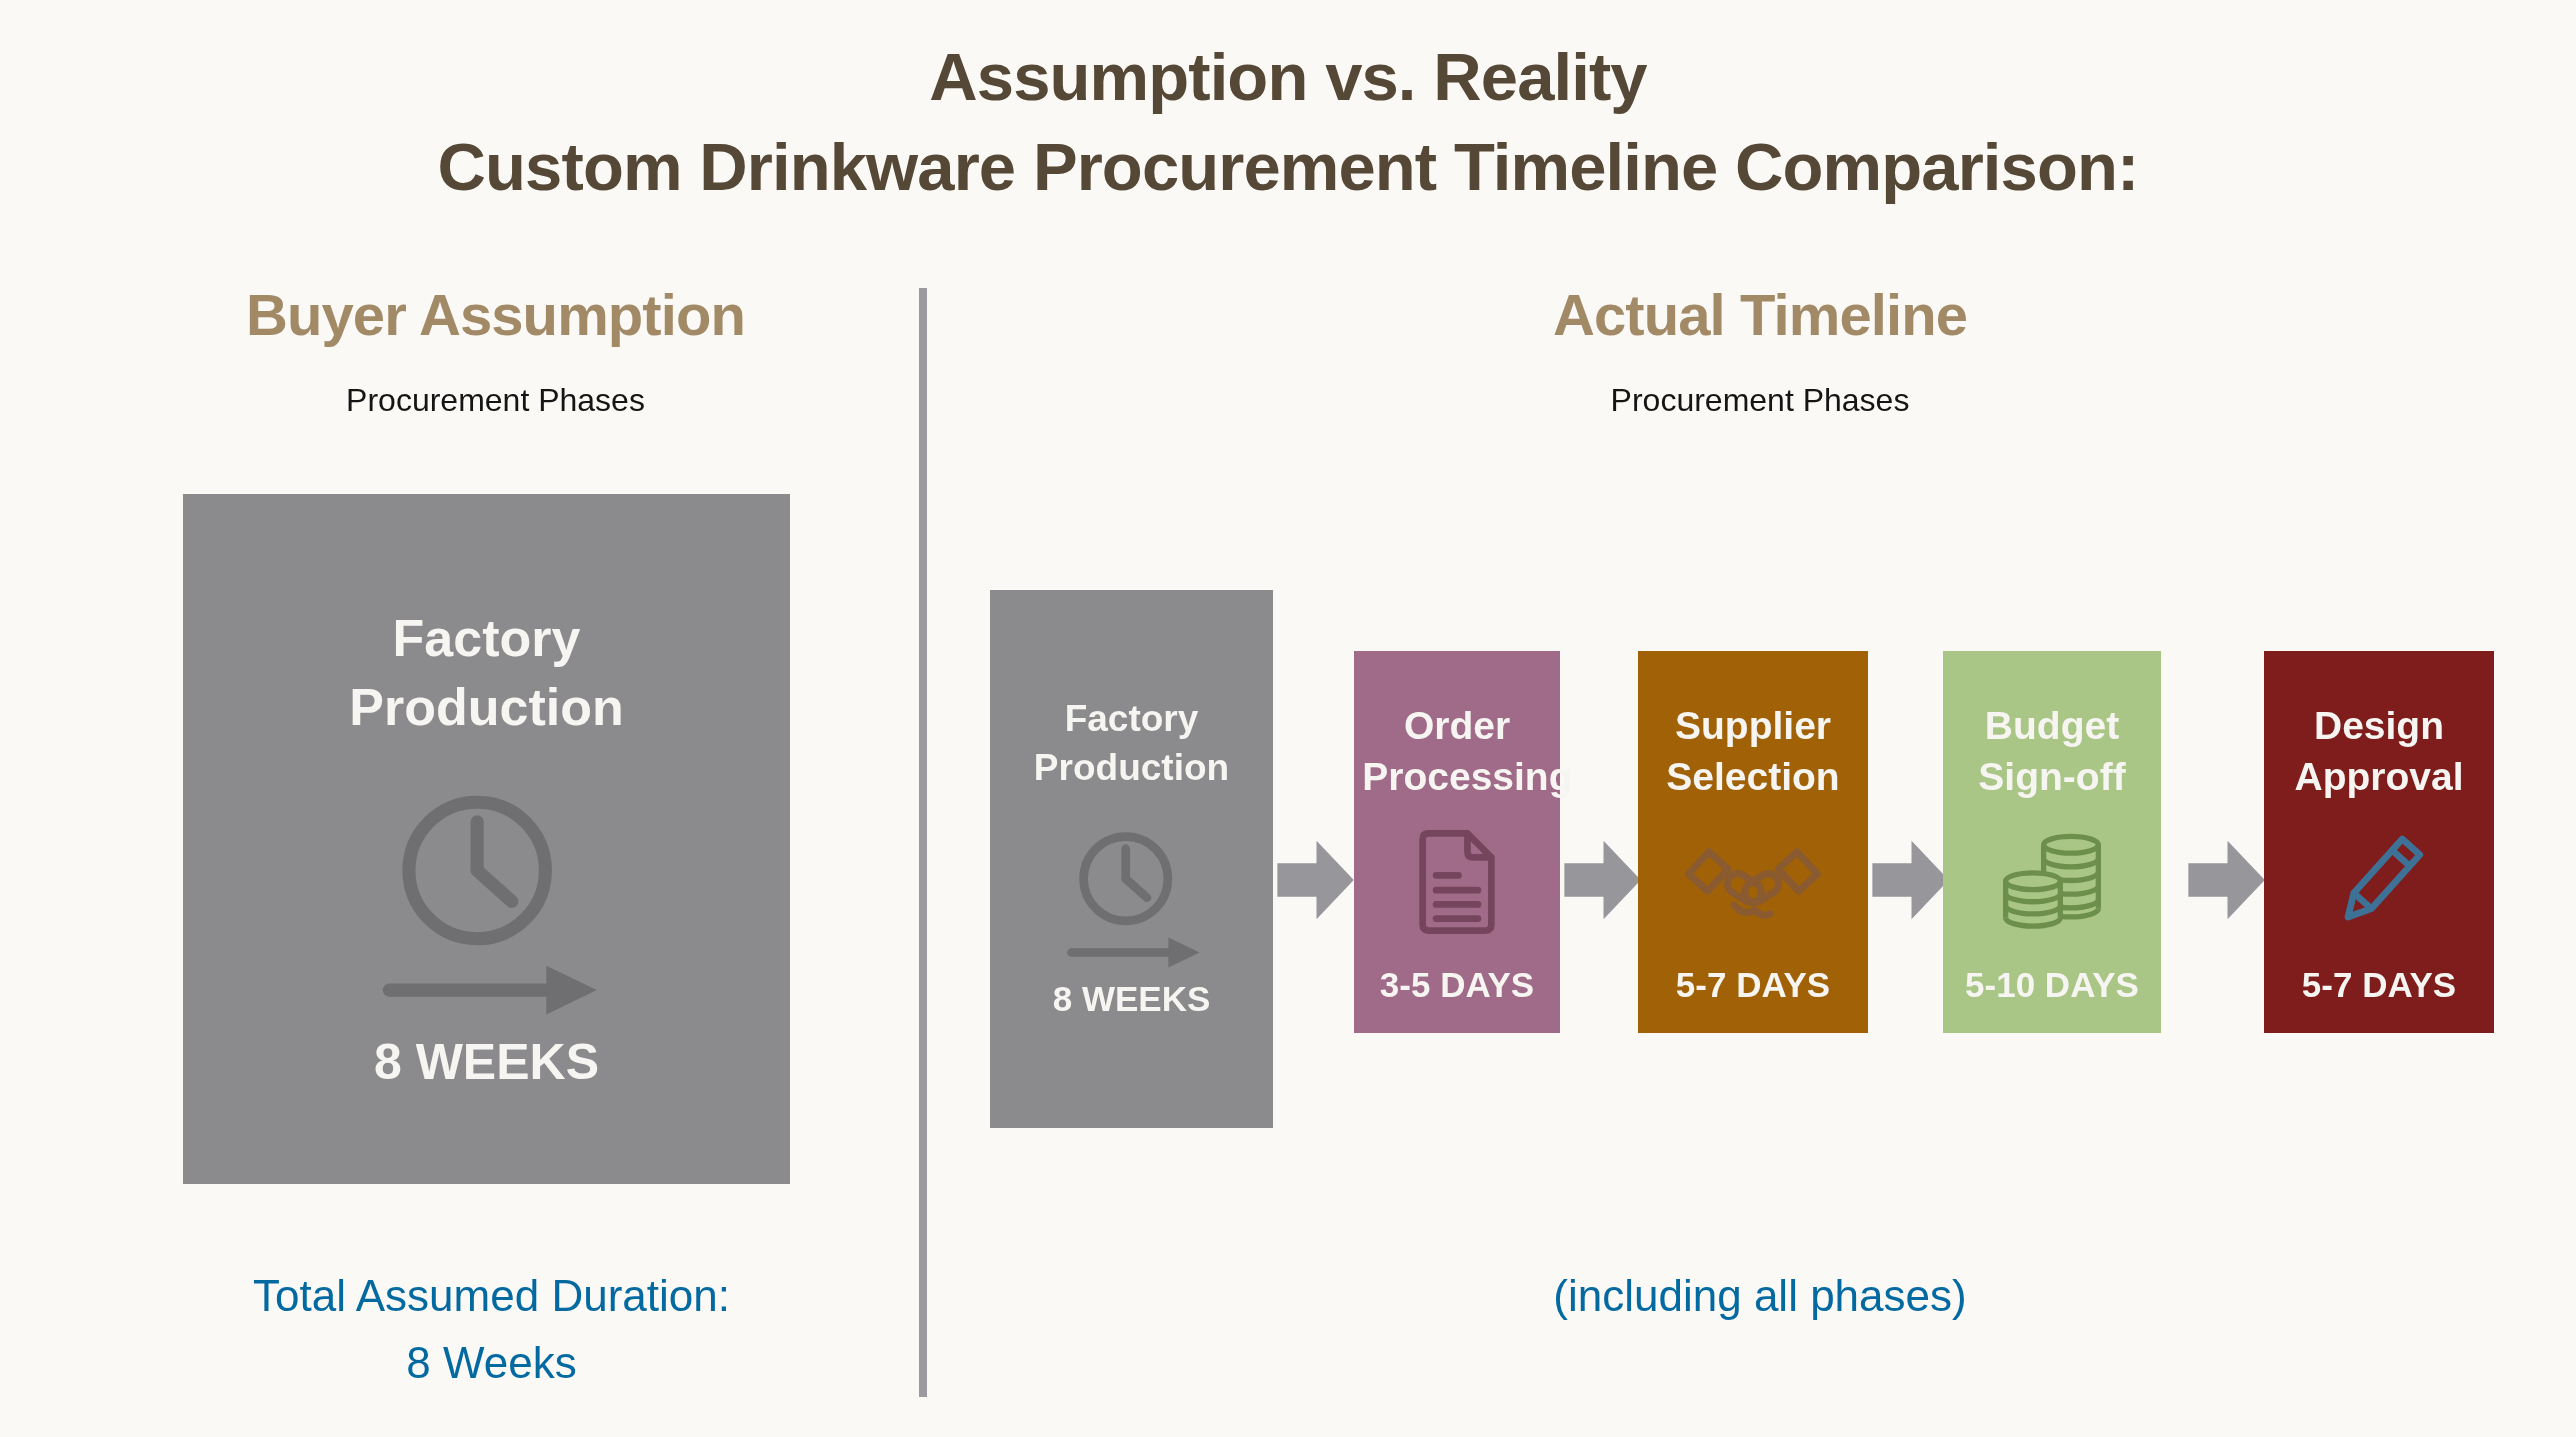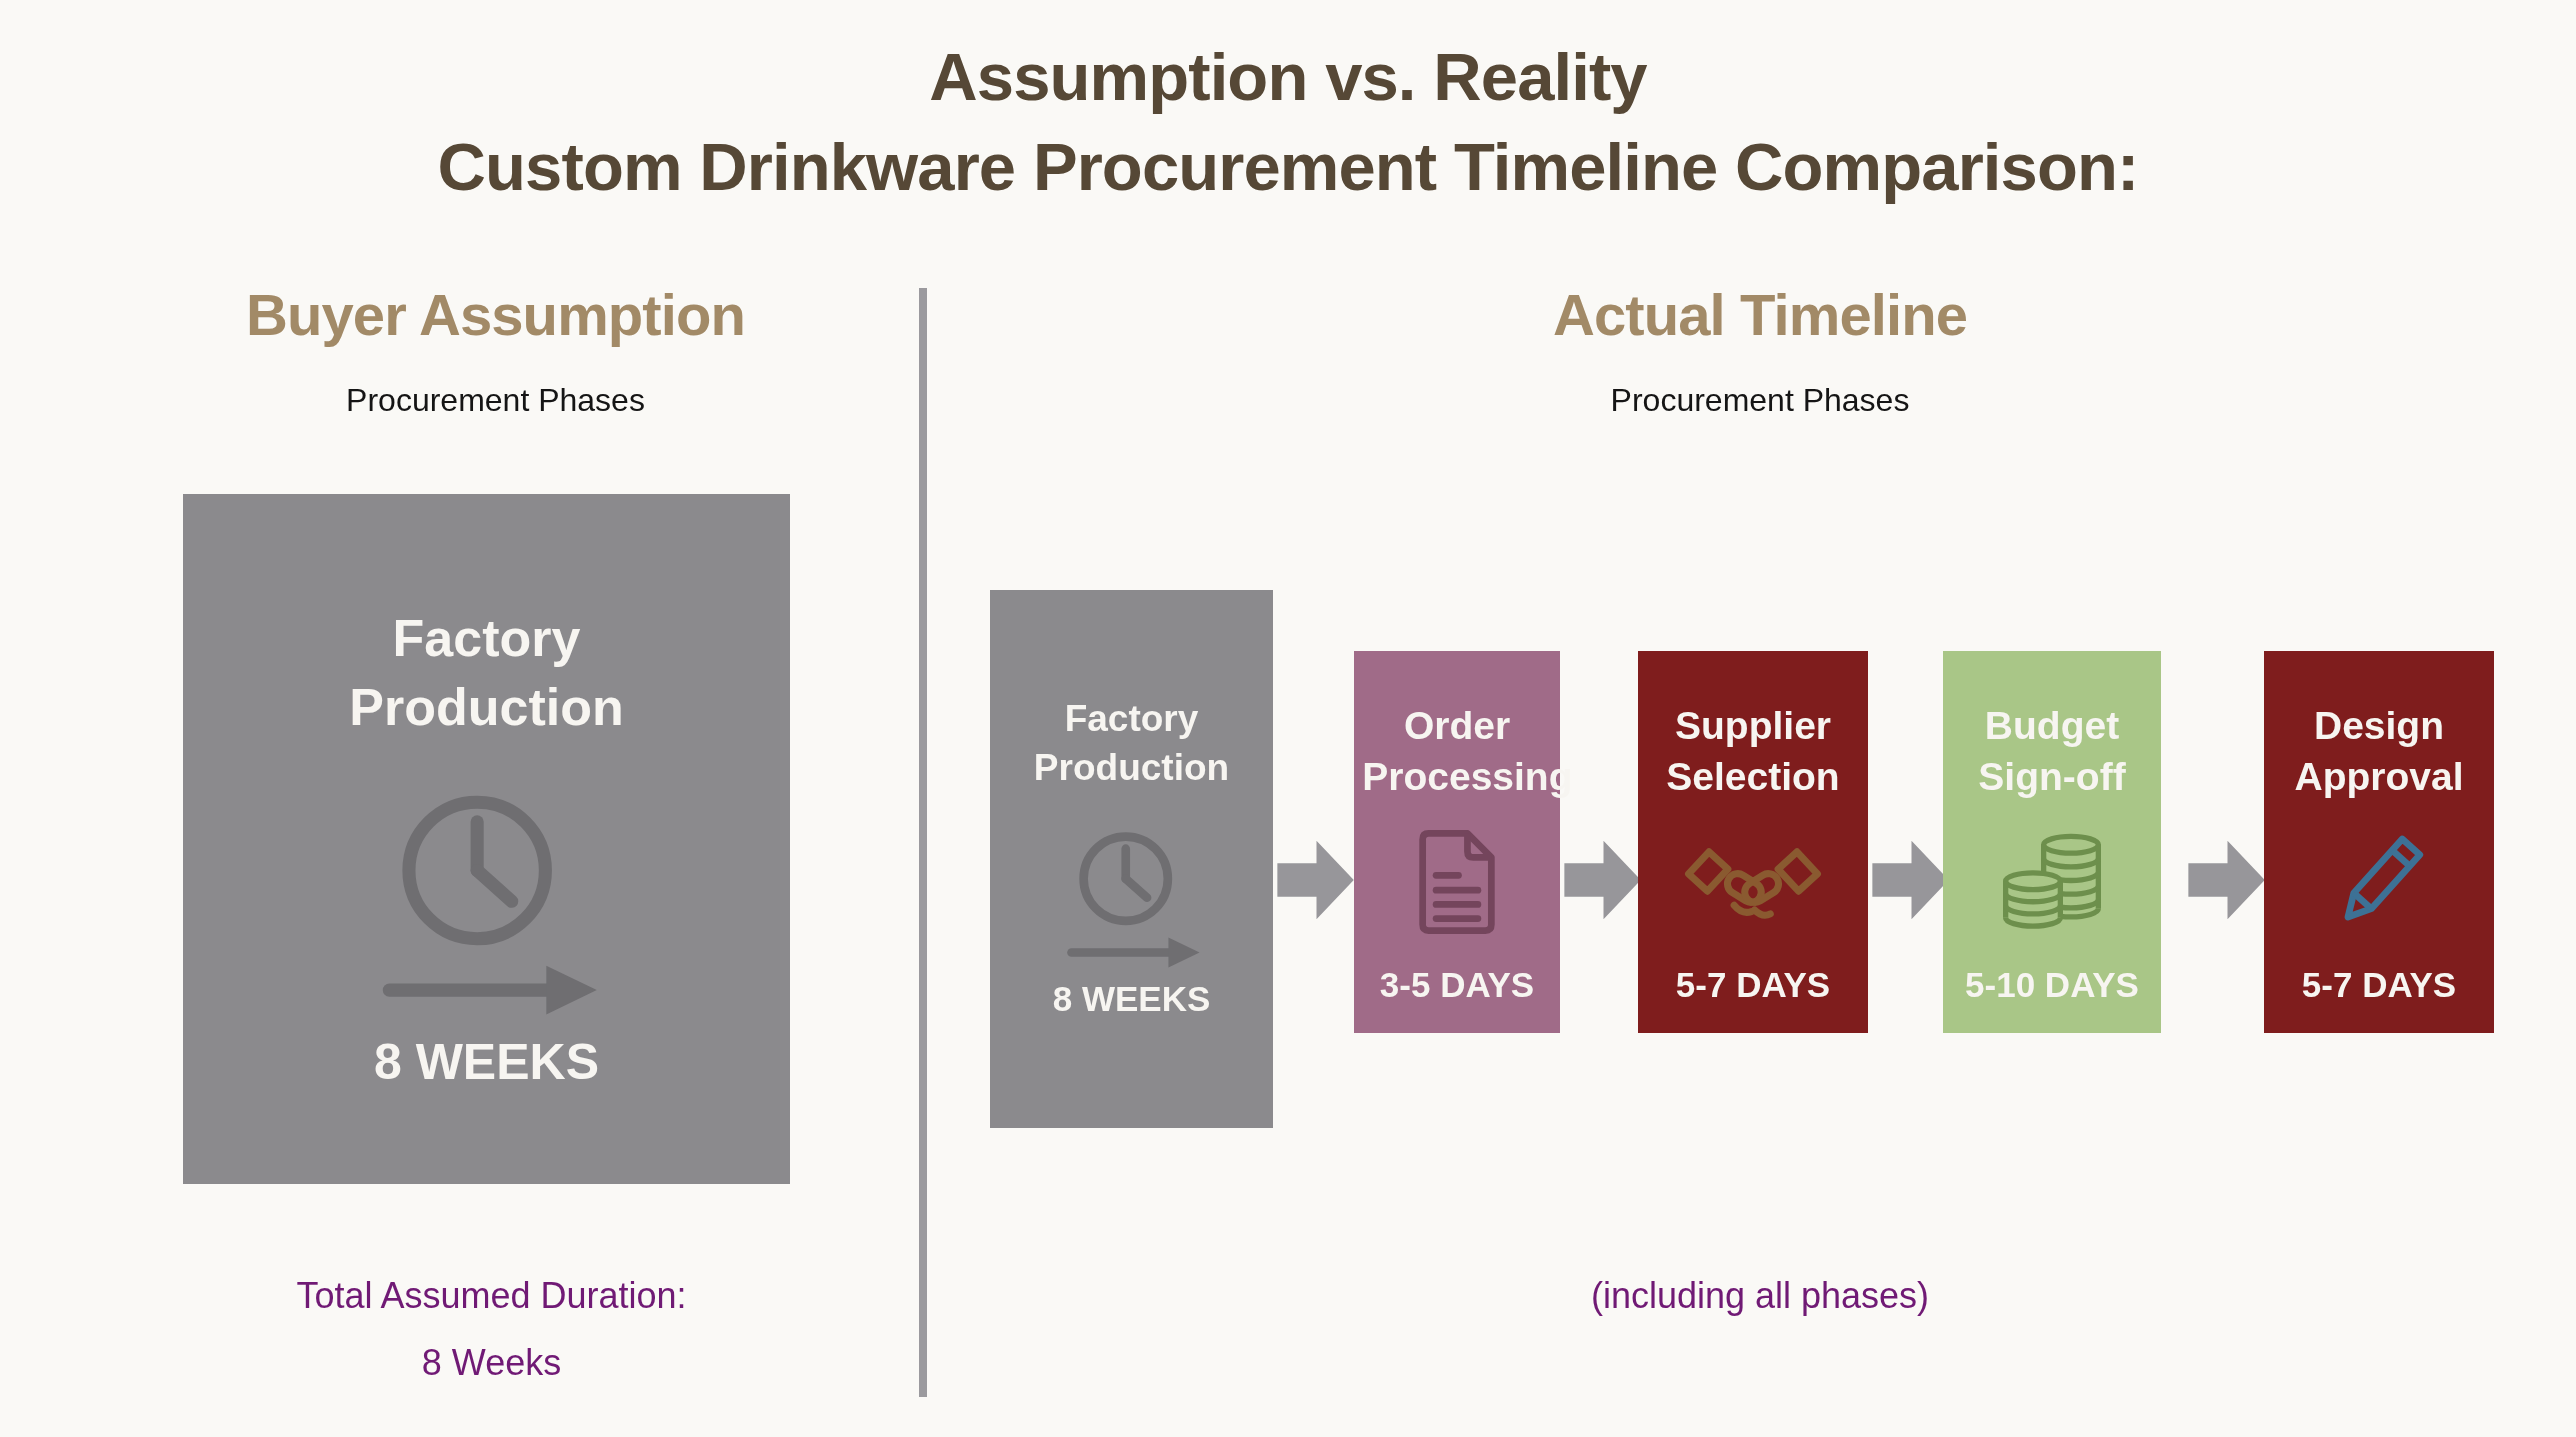--- a/index.html
+++ b/index.html
@@ -69,21 +69,21 @@
   
   .flow-arrow{position:absolute;top:839px;}
   .arrow-1{left:1277px;}
   .arrow-2{left:1564px;}
   .arrow-3{left:1872px;}
   .arrow-4{left:2188px;}
 
   
   .total{
     position:absolute;text-align:center;
-    font-size:36px;line-height:67px;color:#701a75;
+    font-size:44px;line-height:67px;color:#0369a1;
   }
   .total-left{left:122px;top:1262px;width:739px;}
   .total-right{left:1105px;top:1262px;width:1310px;}
 </style>
 </head>
 <body>
 
 <div class="stage">
 
   <div class="title">
@@ -152,21 +152,21 @@
     </div>
     <div class="p-duration">3-5 DAYS</div>
   </div>
 
   <div class="flow-arrow arrow-2">
     <svg width="79" height="82" viewBox="0 0 84 88">
       <polygon points="0,26 42,26 42,2 82,44 42,86 42,62 0,62" fill="#97969a"></polygon>
     </svg>
   </div>
 
-  <div class="phase-box box-small box-actual-2" style="background-color: #7f1d1d; align-items: center;">
+  <div class="phase-box box-small box-actual-2" style="background-color: #a16207; align-items: center;">
     <div class="p-title">Supplier Selection</div>
     <div class="p-icon">
       <svg width="142" height="99" viewBox="0 0 180 126" fill="none">
         <path d="M8,52 L34,24 L58,46 L32,74 Z" stroke="#8a5a30" stroke-width="9" stroke-linejoin="round"></path>
         <path d="M172,52 L146,24 L122,46 L148,74 Z" stroke="#8a5a30" stroke-width="9" stroke-linejoin="round"></path>
         <rect x="56" y="57" width="46" height="26" rx="13" transform="rotate(32 79 70)" stroke="#8a5a30" stroke-width="9"></rect>
         <rect x="78" y="57" width="46" height="26" rx="13" transform="rotate(-32 101 70)" stroke="#8a5a30" stroke-width="9"></rect>
         <path d="M66,92 q10,12 22,8" stroke="#8a5a30" stroke-width="9" stroke-linecap="round"></path>
         <path d="M92,98 q10,10 20,5" stroke="#8a5a30" stroke-width="9" stroke-linecap="round"></path>
       </svg>

